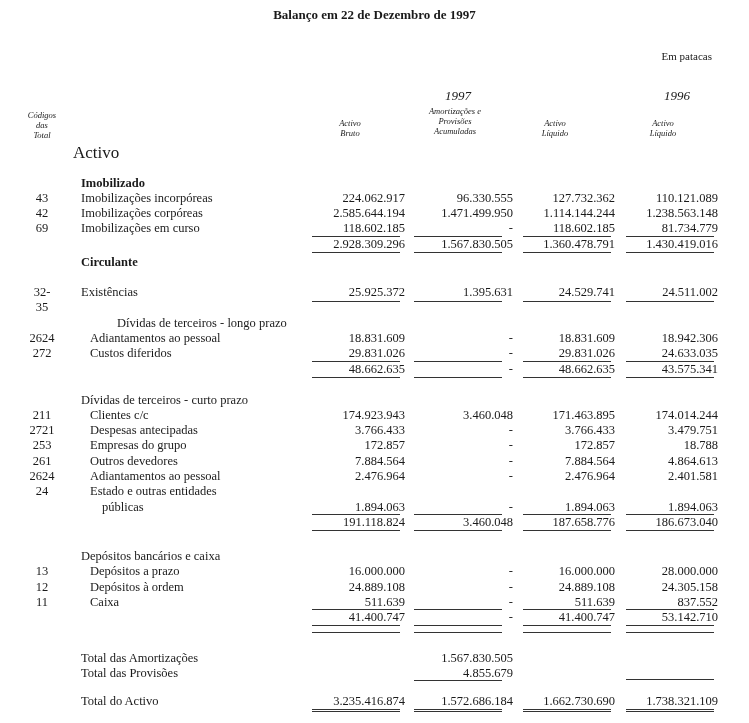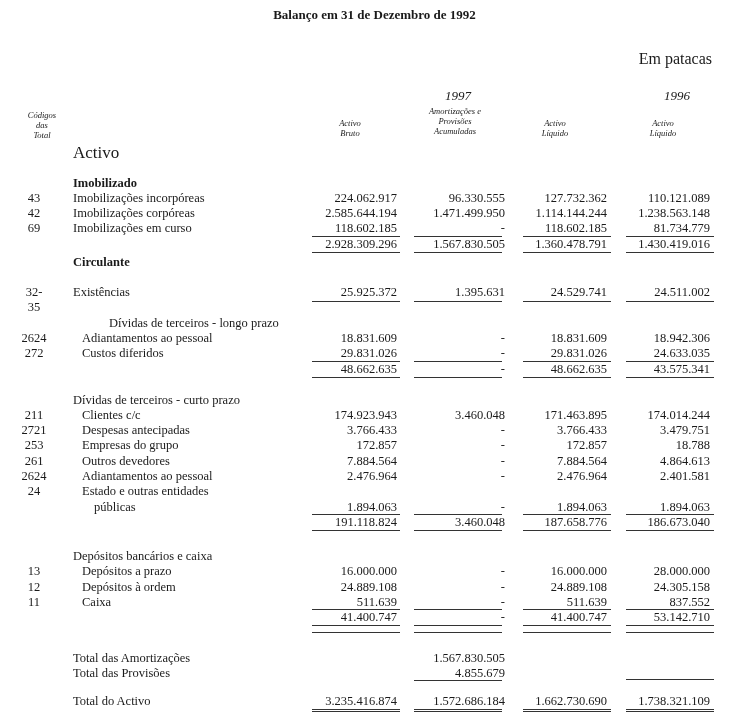--- a/index.html
+++ b/index.html
@@ -1,39 +1,39 @@
 <!DOCTYPE html>
 <html><head>
 <meta charset="utf-8">
 <style>
   html, body { margin:0; padding:0; background:#ffffff; }
   body { width:749px; height:723px; position:relative; overflow:hidden;
          font-family:"Liberation Serif", "DejaVu Serif", serif; color:#1a1a1a; }
   .abs { position:absolute; white-space:nowrap; }
   .title { top:7px; left:0; width:749px; text-align:center; font-weight:bold; font-size:13px; }
-  .unit { top:50px; right:37px; font-size:16px; }
+  .unit { top:50px; right:37px; font-size:11px; }
   .year { font-style:italic; font-size:13px; }
   .colhead { font-style:italic; font-size:8.5px; text-align:center; line-height:10px; }
   .section { font-size:17px; }
-  .row { position:absolute; left:0; width:630px; height:15px; font-size:12.5px; }
+  .row { position:absolute; left:8px; width:630px; height:15px; font-size:12.5px; }
   .row .code { position:absolute; left:20px; width:28px; text-align:center; }
   .row .label { position:absolute; left:73px; }
   .row .label.ind1 { left:82px; }
   .row .label.ind2 { left:94px; }
   .row .label.bold { font-weight:bold; }
   .num { position:absolute; text-align:right; width:110px; }
   .c1 { left:287px; } .c2 { left:395px; } .c3 { left:497px; } .c4 { left:600px; }
   .line { position:absolute; border-top:1px solid #333; height:0; }
   .l1 { left:312px; width:88px; } .l2 { left:414px; width:88px; }
   .l3 { left:523px; width:88px; } .l4 { left:626px; width:88px; }
 </style>
 </head>
 <body>
 
-<div class="abs title">Balanço em 31 de Dezembro de 1992</div>
+<div class="abs title">Balanço em 22 de Dezembro de 1997</div>
 <div class="abs unit">Em patacas</div>
 
 <div class="abs year" style="top:88px;left:445px;">1997</div>
 <div class="abs year" style="top:88px;left:664px;">1996</div>
 
 <div class="abs colhead" style="top:110px;left:22px;width:40px;">
   <div>Códigos</div>
   <div>das</div>
   <div>Total</div>
 </div>

